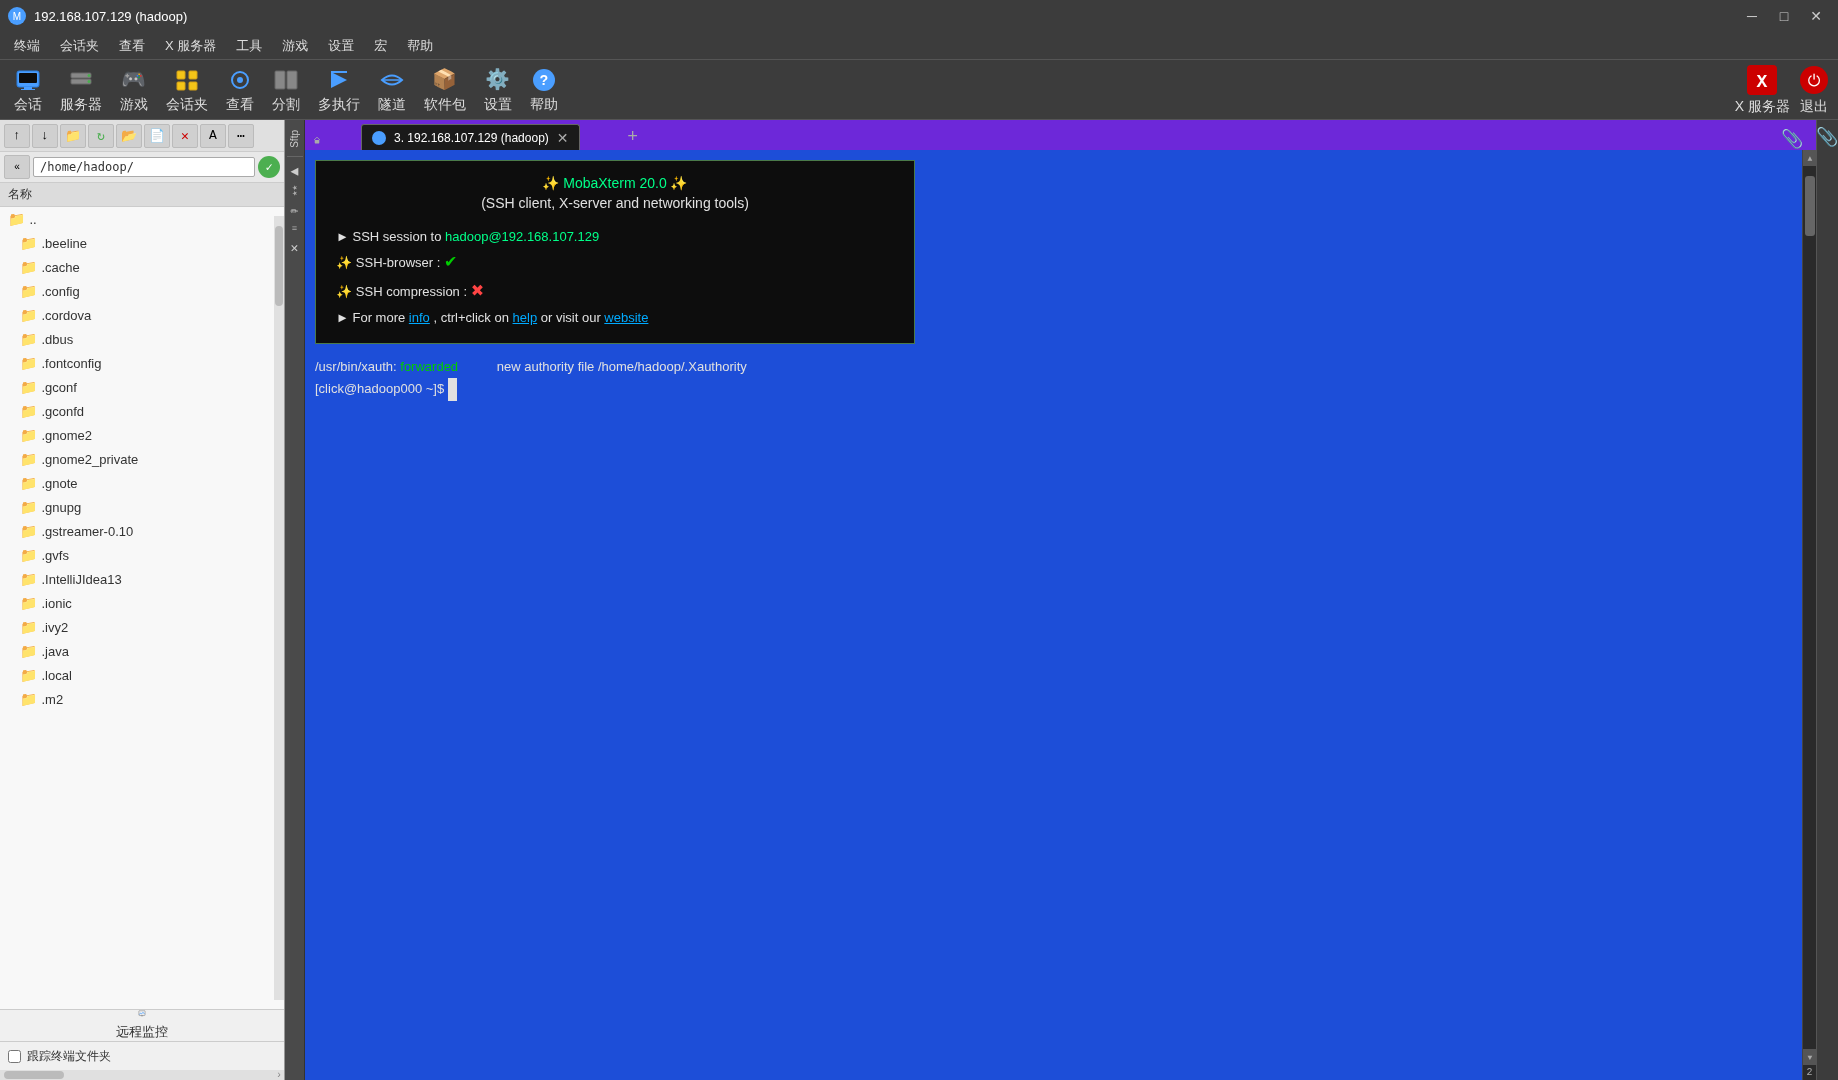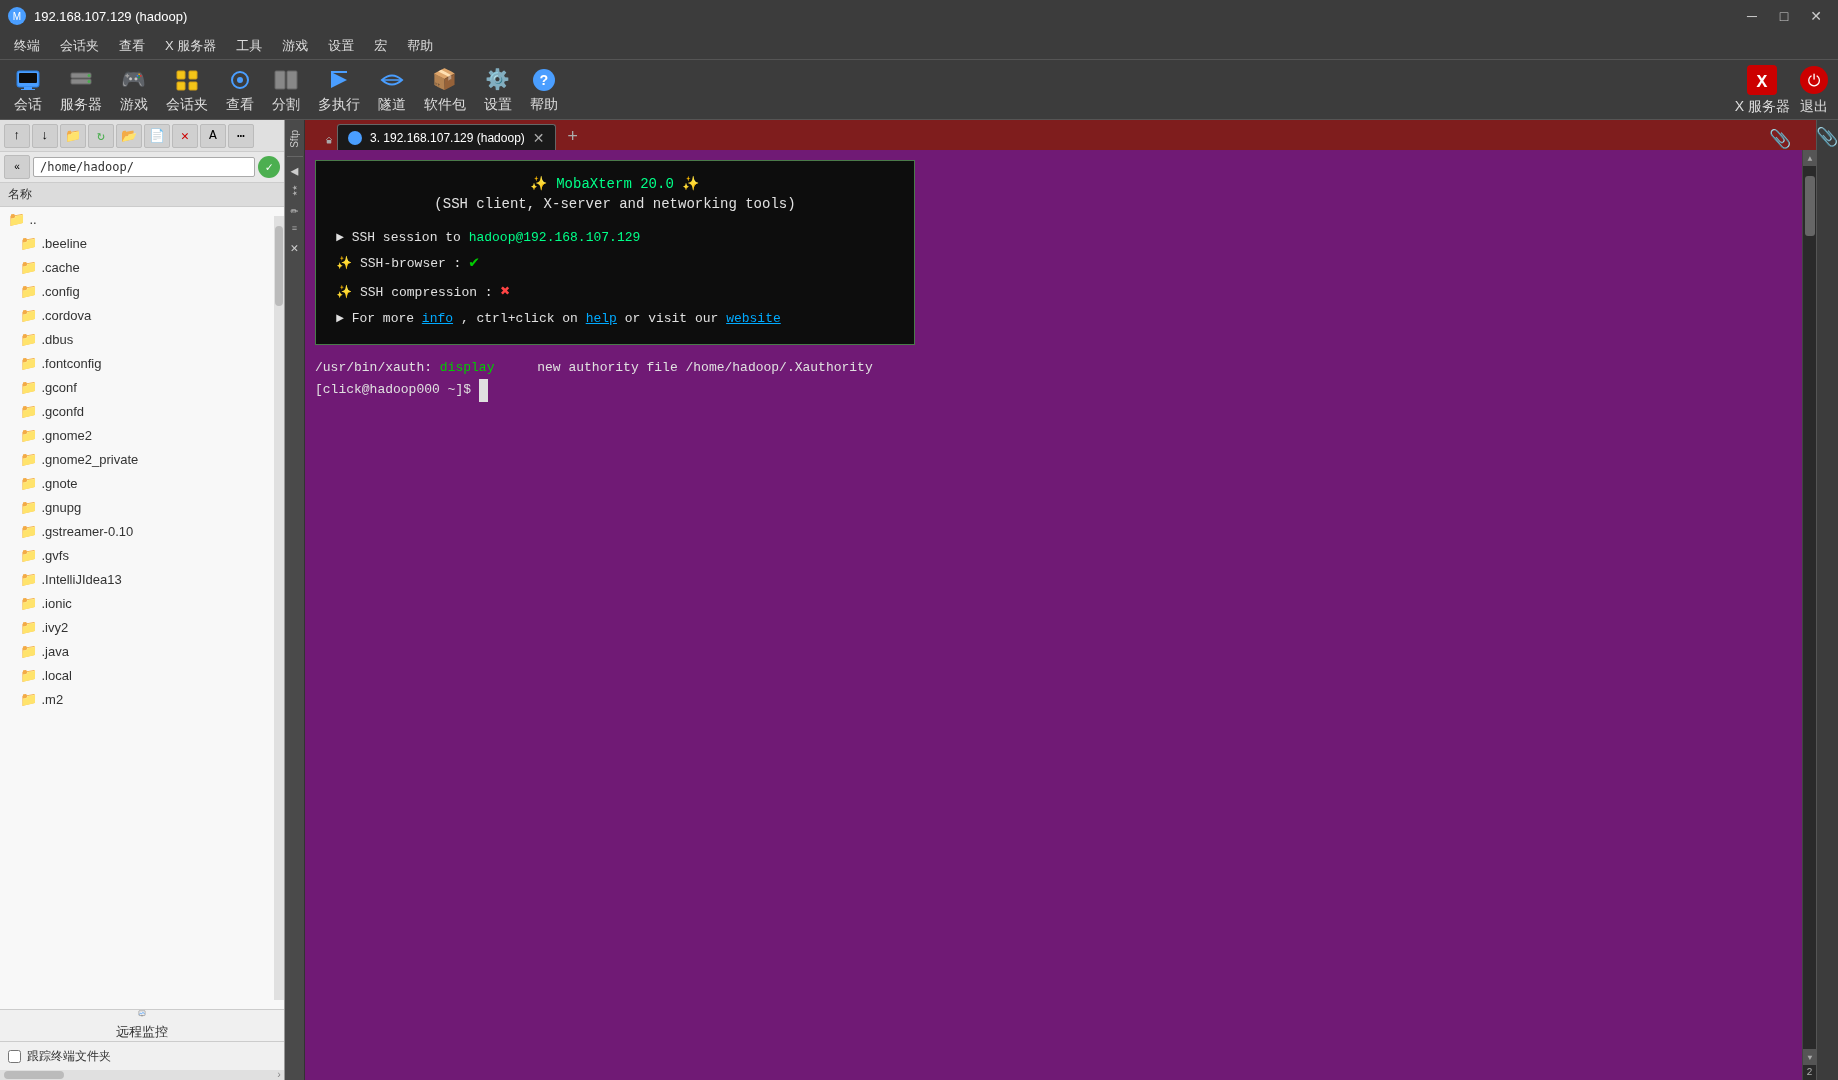--- a/index.html
+++ b/index.html
@@ -251,25 +251,26 @@
     }
 
     
     .terminal-area {
       flex: 1;
       display: flex;
       flex-direction: column;
       background: #1a1a1a;
     }
     .tab-bar {
-      background: #7f1d1d;
+      background: #6d28d9;
       height: 30px;
       display: flex;
       align-items: flex-end;
-      padding: 0 16px;
+      padding: 0 4px;
+      gap: 36px;
     }
     .tab {
       background: #2b2b2b;
       border: 1px solid #666;
       border-bottom: none;
       height: 26px;
       display: flex;
       align-items: center;
       padding: 0 10px;
       gap: 8px;
@@ -300,24 +301,24 @@
       margin-left: 4px;
     }
     .tab-icon {
       width: 14px;
       height: 14px;
       background: #4a9eff;
       border-radius: 50%;
     }
     .terminal-content {
       flex: 1;
-      background: #701a75;
+      background: #1d4ed8;
       color: #e0e0e0;
       padding: 10px;
-      font-family: Liberation Mono, monospace;
+      font-family: Liberation Sans, sans-serif;
       font-size: 14px;
       overflow-y: auto;
       position: relative;
     }
 
     
     .welcome-box {
       border: 1px solid #4a7a4a;
       background: #0d0d0d;
       padding: 14px 20px;
@@ -711,21 +712,21 @@
             <span style="color:#e0e0e0;">, ctrl+click on </span>
             <span style="color:#00aaff;text-decoration:underline;cursor:pointer;">help</span>
             <span style="color:#e0e0e0;"> or visit our </span>
             <span style="color:#00aaff;text-decoration:underline;cursor:pointer;">website</span>
           </div>
         </div>
 
         
         <div class="terminal-line">
           <span style="color:#e0e0e0;">/usr/bin/xauth:</span>
-          <span style="color:#00cc00;">display</span>
+          <span style="color:#00cc00;">forwarded</span>
           <span style="color:#e0e0e0;margin-left:35px;">new authority file /home/hadoop/.Xauthority</span>
         </div>
         <div class="terminal-line">
           <span style="color:#e0e0e0;">[click@hadoop000 ~]$</span>
           <span style="background:#e0e0e0;color:#0d0d0d;width:9px;display:inline-block;">&nbsp;</span>
         </div>
       </div>
 
       <div style="width:14px;background:#2a2a2a;border-left:1px solid #444;display:flex;flex-direction:column;">
         <div style="width:14px;height:16px;background:#555;display:flex;align-items:center;justify-content:center;cursor:pointer;color:#aaa;font-size:8px;">▲</div>

